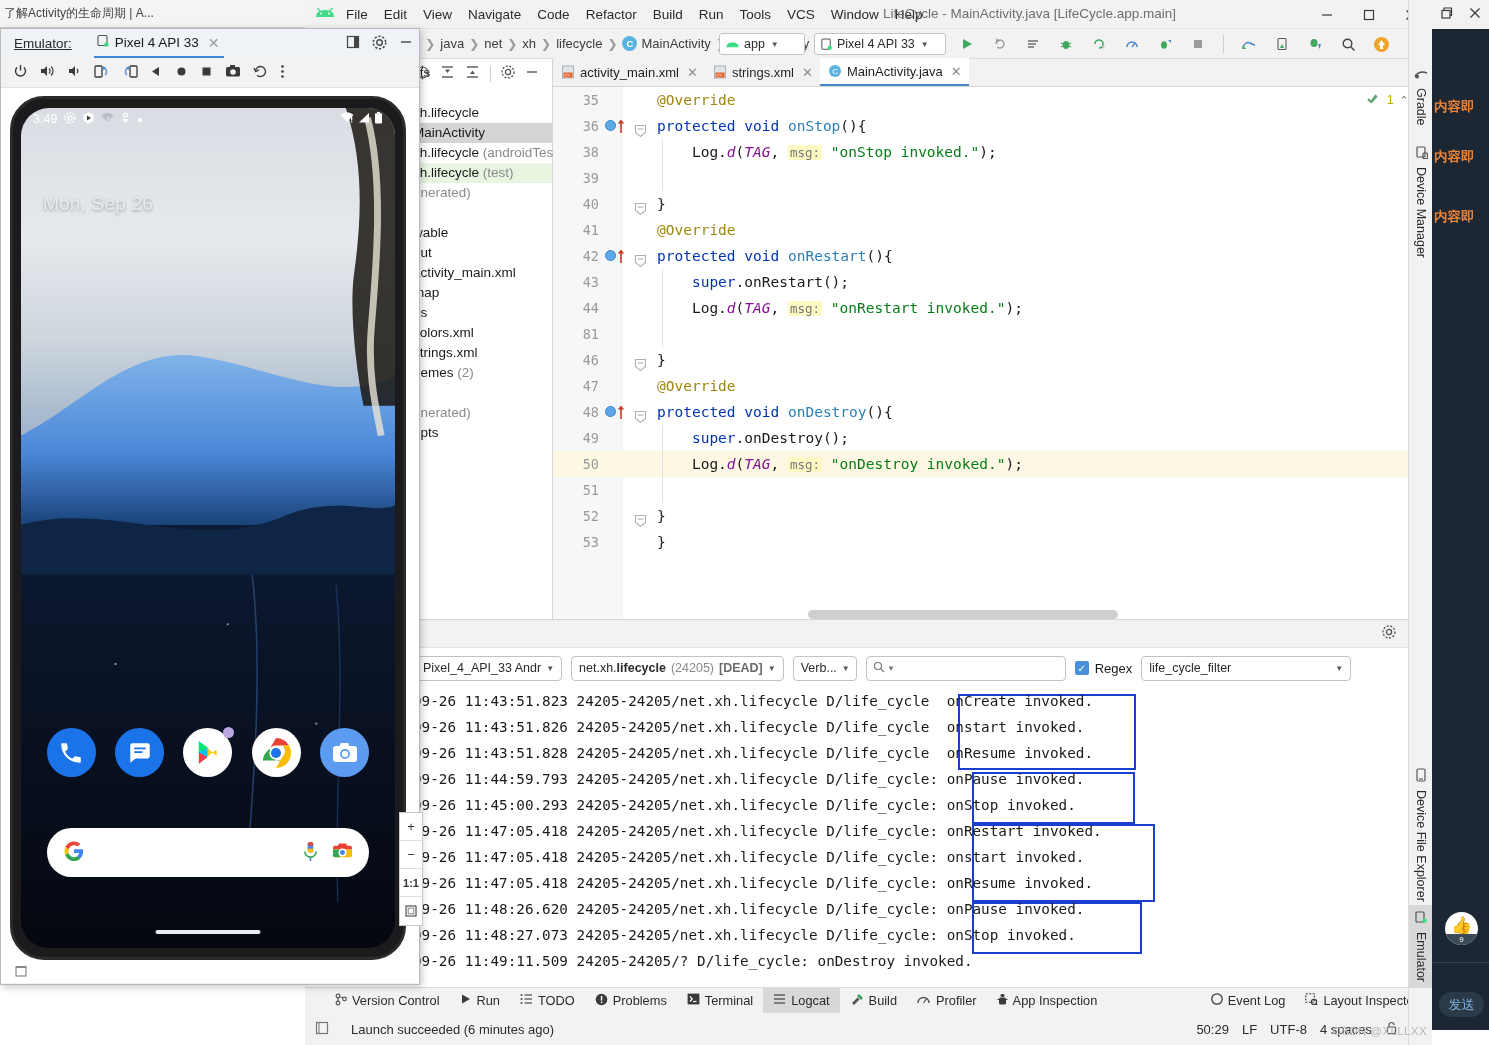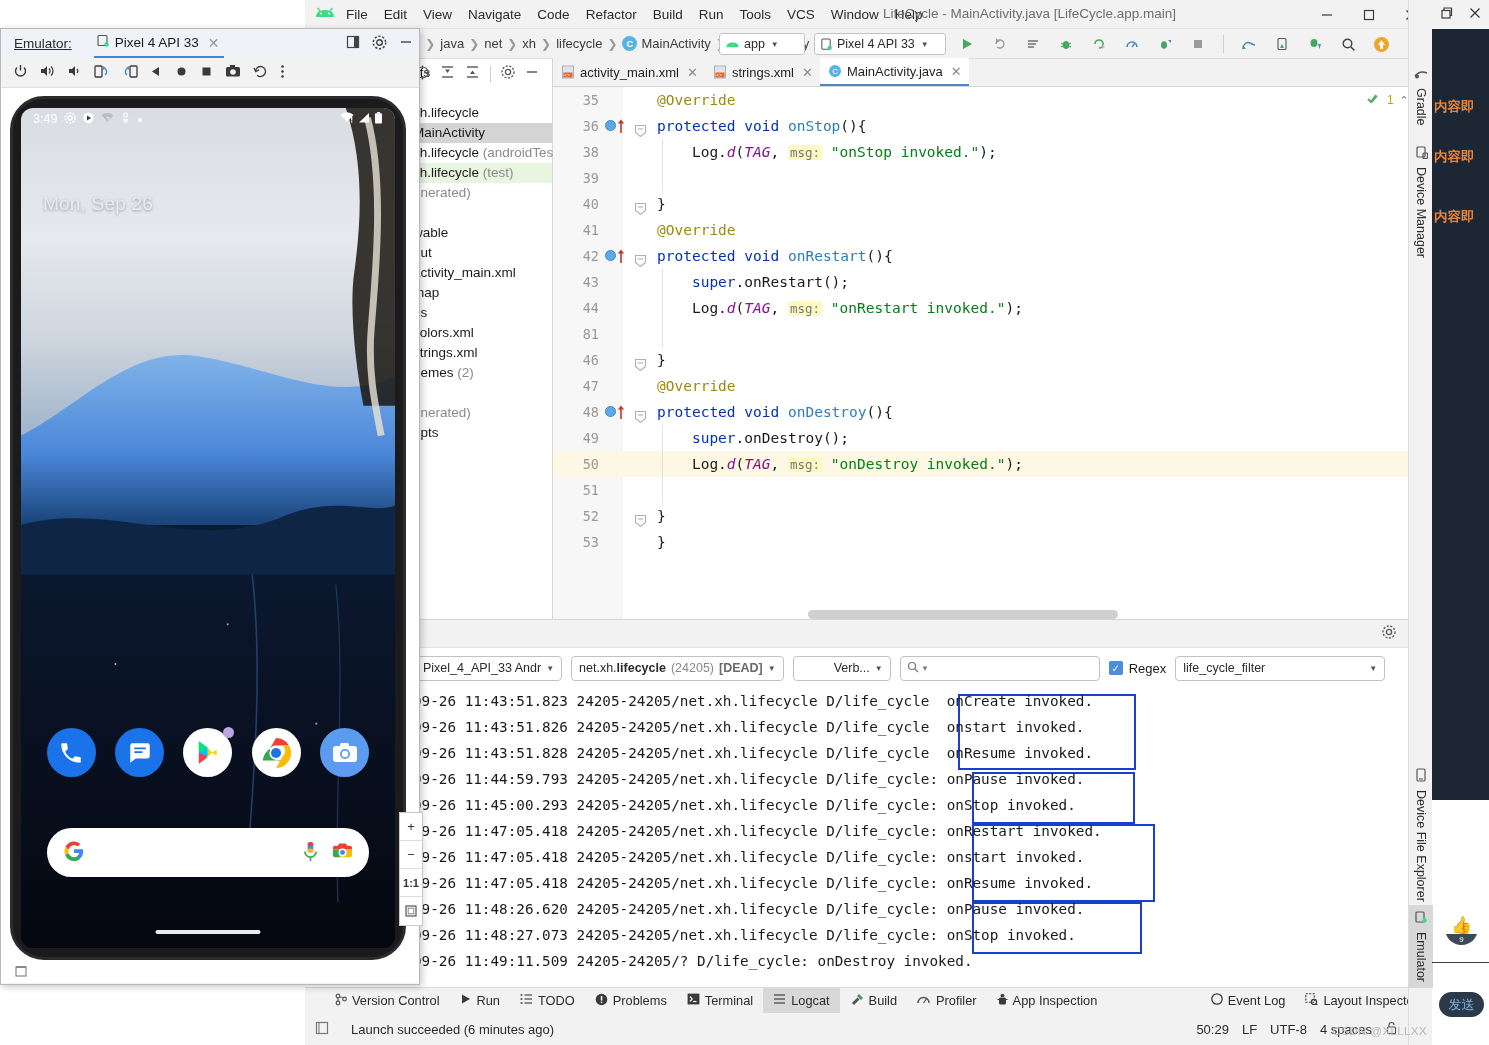--- a/index.html
+++ b/index.html
@@ -135,42 +135,42 @@
   .emulabel { margin-left:13px; font-size:13.5px; color:#2b2b2b;text-decoration:underline; }
   .emutab { margin-left:22px; height:29px; display:flex; align-items:center; gap:5px; font-size:13.5px;
      border-bottom:2px solid #3e86d6; padding:0 4px 0 2px; }
   .emutab .x { color:#9a9a9a; font-size:14px; margin-left:4px; }
   .emuhead-right { position:absolute; right:6px; display:flex; align-items:center; gap:12px; }
   .emutoolbar { height:30px; display:flex; align-items:center; gap:12px; padding-left:12px; background:#f2f2f2;
      border-bottom:1px solid #e0e0e0; }
   .emustage { position:relative; height:895px; background:#ffffff; }
   .phone { position:absolute; left:9px; top:8px; width:396px; height:864px; background:#1b1b1d;
      border-radius:34px; border:3px solid #2b2b2d; overflow:hidden; }
-  .screen { position:absolute; left:8px; top:9px; right:8px; bottom:9px; border-radius:12px; overflow:hidden;
+  .screen { position:absolute; left:8px; top:9px; right:8px; bottom:9px; border-radius:28px; overflow:hidden;
      background:#05070f; }
   .wallpaper { position:absolute; inset:0; }
   .sbar { position:absolute; left:0; top:0; right:0; height:22px; display:flex; align-items:center;
      padding:0 12px; color:#ffffff; font-size:12.5px; gap:7px; }
   .sbar-right { margin-left:auto; display:flex; align-items:center; gap:4px; }
   .datetext { position:absolute; left:22px; top:85px; color:#e9ecef; font-size:19px; letter-spacing:.2px;
      text-shadow:0 1px 3px rgba(0,0,0,.35); }
   .dock { position:absolute; left:0; right:0; top:620px; display:flex; justify-content:space-around; padding:0 16px; }
   .appicon { width:49px; height:49px; border-radius:50%; display:flex; align-items:center; justify-content:center;
      position:relative; }
   .gbar { position:absolute; left:26px; right:26px; top:720px; height:49px; background:#ffffff; border-radius:26px;
      display:flex; align-items:center; padding:0 16px; }
   .navpill { position:absolute; left:50%; transform:translateX(-50%); bottom:14px; width:105px; height:4px;
      background:#e9ecef; border-radius:2px; }
   .zoomctl { position:absolute; right:-4px; top:724px; width:24px; background:#ffffff; border:1px solid #c9c9c9;
      display:flex; flex-direction:column; align-items:center; font-size:13px; color:#333; }
   .zoomctl div { height:28px; display:flex; align-items:center; justify-content:center; width:100%; border-bottom:1px solid #ddd; }
   .emu-resize { position:absolute; left:14px; bottom:4px; width:22px; height:16px; }
 
   
-  .rpanel { position:absolute; left:1432px; top:0; width:57px; height:800px; background:#1c2733; }
+  .rpanel { position:absolute; left:1432px; top:0; width:57px; height:1030px; background:#1c2733; }
   .rpanel-top { height:29px; background:#f2f2f2; display:flex; align-items:center; justify-content:space-around; }
   .rp-cn { color:#e8833a; font-size:13.5px; font-weight:bold; text-align:left; padding-left:2px; }
   .rp-avatar { position:absolute; left:13px; top:912px; width:33px; height:33px; border-radius:50%;
      background:#ffffff; display:flex; align-items:center; justify-content:center; font-size:16px; overflow:hidden; }
   .rp-badge { position:absolute; left:0; right:0; bottom:0; height:11px; background:#3b4a57; color:#fff;
      font-size:8px; display:flex; align-items:center; justify-content:center; }
   .rp-send { position:absolute; left:7px; top:992px; width:45px; height:25px; background:#2b3a48;
      border-radius:13px; color:#7fb3e0; font-size:13px; display:flex; align-items:center; justify-content:center; }
   .rp-divider { position:absolute; left:0; right:0; top:962px; height:1px; background:#33414e; }
 
@@ -178,20 +178,23 @@
   .topstrip { position:absolute; left:0; top:0; width:305px; height:28px; background:#f4f4f4;
      border-bottom:1px solid #cfcfcf; display:flex; align-items:center; gap:6px; padding-left:4px;
      font-size:12px; color:#444; overflow:hidden; }
   .watermark { position:absolute; right:62px; bottom:8px; font-size:11.5px; color:#b6b6b6; letter-spacing:.4px; }
 </style>
 </head>
 <body>
 
 <div class="root">
 
+  <div class="topstrip">
+    <span>了解Activity的生命周期 | A...</span>
+  </div>
 
   <div class="ide">
 
     <div class="titlebar">
       <span class="droid-logo">
         <svg width="22" height="14" viewBox="0 0 22 14">
             <path d="M2 11 q0-7 9-7 t9 7z" fill="#3ddc84"></path>
             <circle cx="7" cy="7.5" r="1" fill="#fff"></circle>
             <circle cx="15" cy="7.5" r="1" fill="#fff"></circle>
             <line x1="3.5" y1="2" x2="6" y2="5" stroke="#3ddc84" stroke-width="1.3"></line>
@@ -525,21 +528,21 @@
         <div class="lcombo">
           <span>Pixel_4_API_33 Andr</span>
           <span style="font-size:8px;color:#555">▼</span>
         </div>
         <div class="lcombo">
           <span>net.xh.<b>lifecycle</b></span>
           <span style="color:#8a8a8a">(24205)</span>
           <span style="color:#6a6a6a;font-weight:bold">[DEAD]</span>
           <span style="font-size:8px;color:#555">▼</span>
         </div>
-        <div class="lcombo" style="width:98px;justify-content:flex-end">
+        <div class="lcombo" style="width:64px;justify-content:space-between">
           <span>Verb...</span>
           <span style="font-size:8px;color:#555">▼</span>
         </div>
         <div class="searchbox">
           <span><svg width="12" height="12">
                 <circle cx="5" cy="5" r="3.5" fill="none" stroke="#777" stroke-width="1.2"></circle>
                 <line x1="7.6" y1="7.6" x2="11" y2="11" stroke="#777" stroke-width="1.2"></line>
               </svg></span>
           <span style="font-size:9px;color:#777">▾</span>
         </div>

